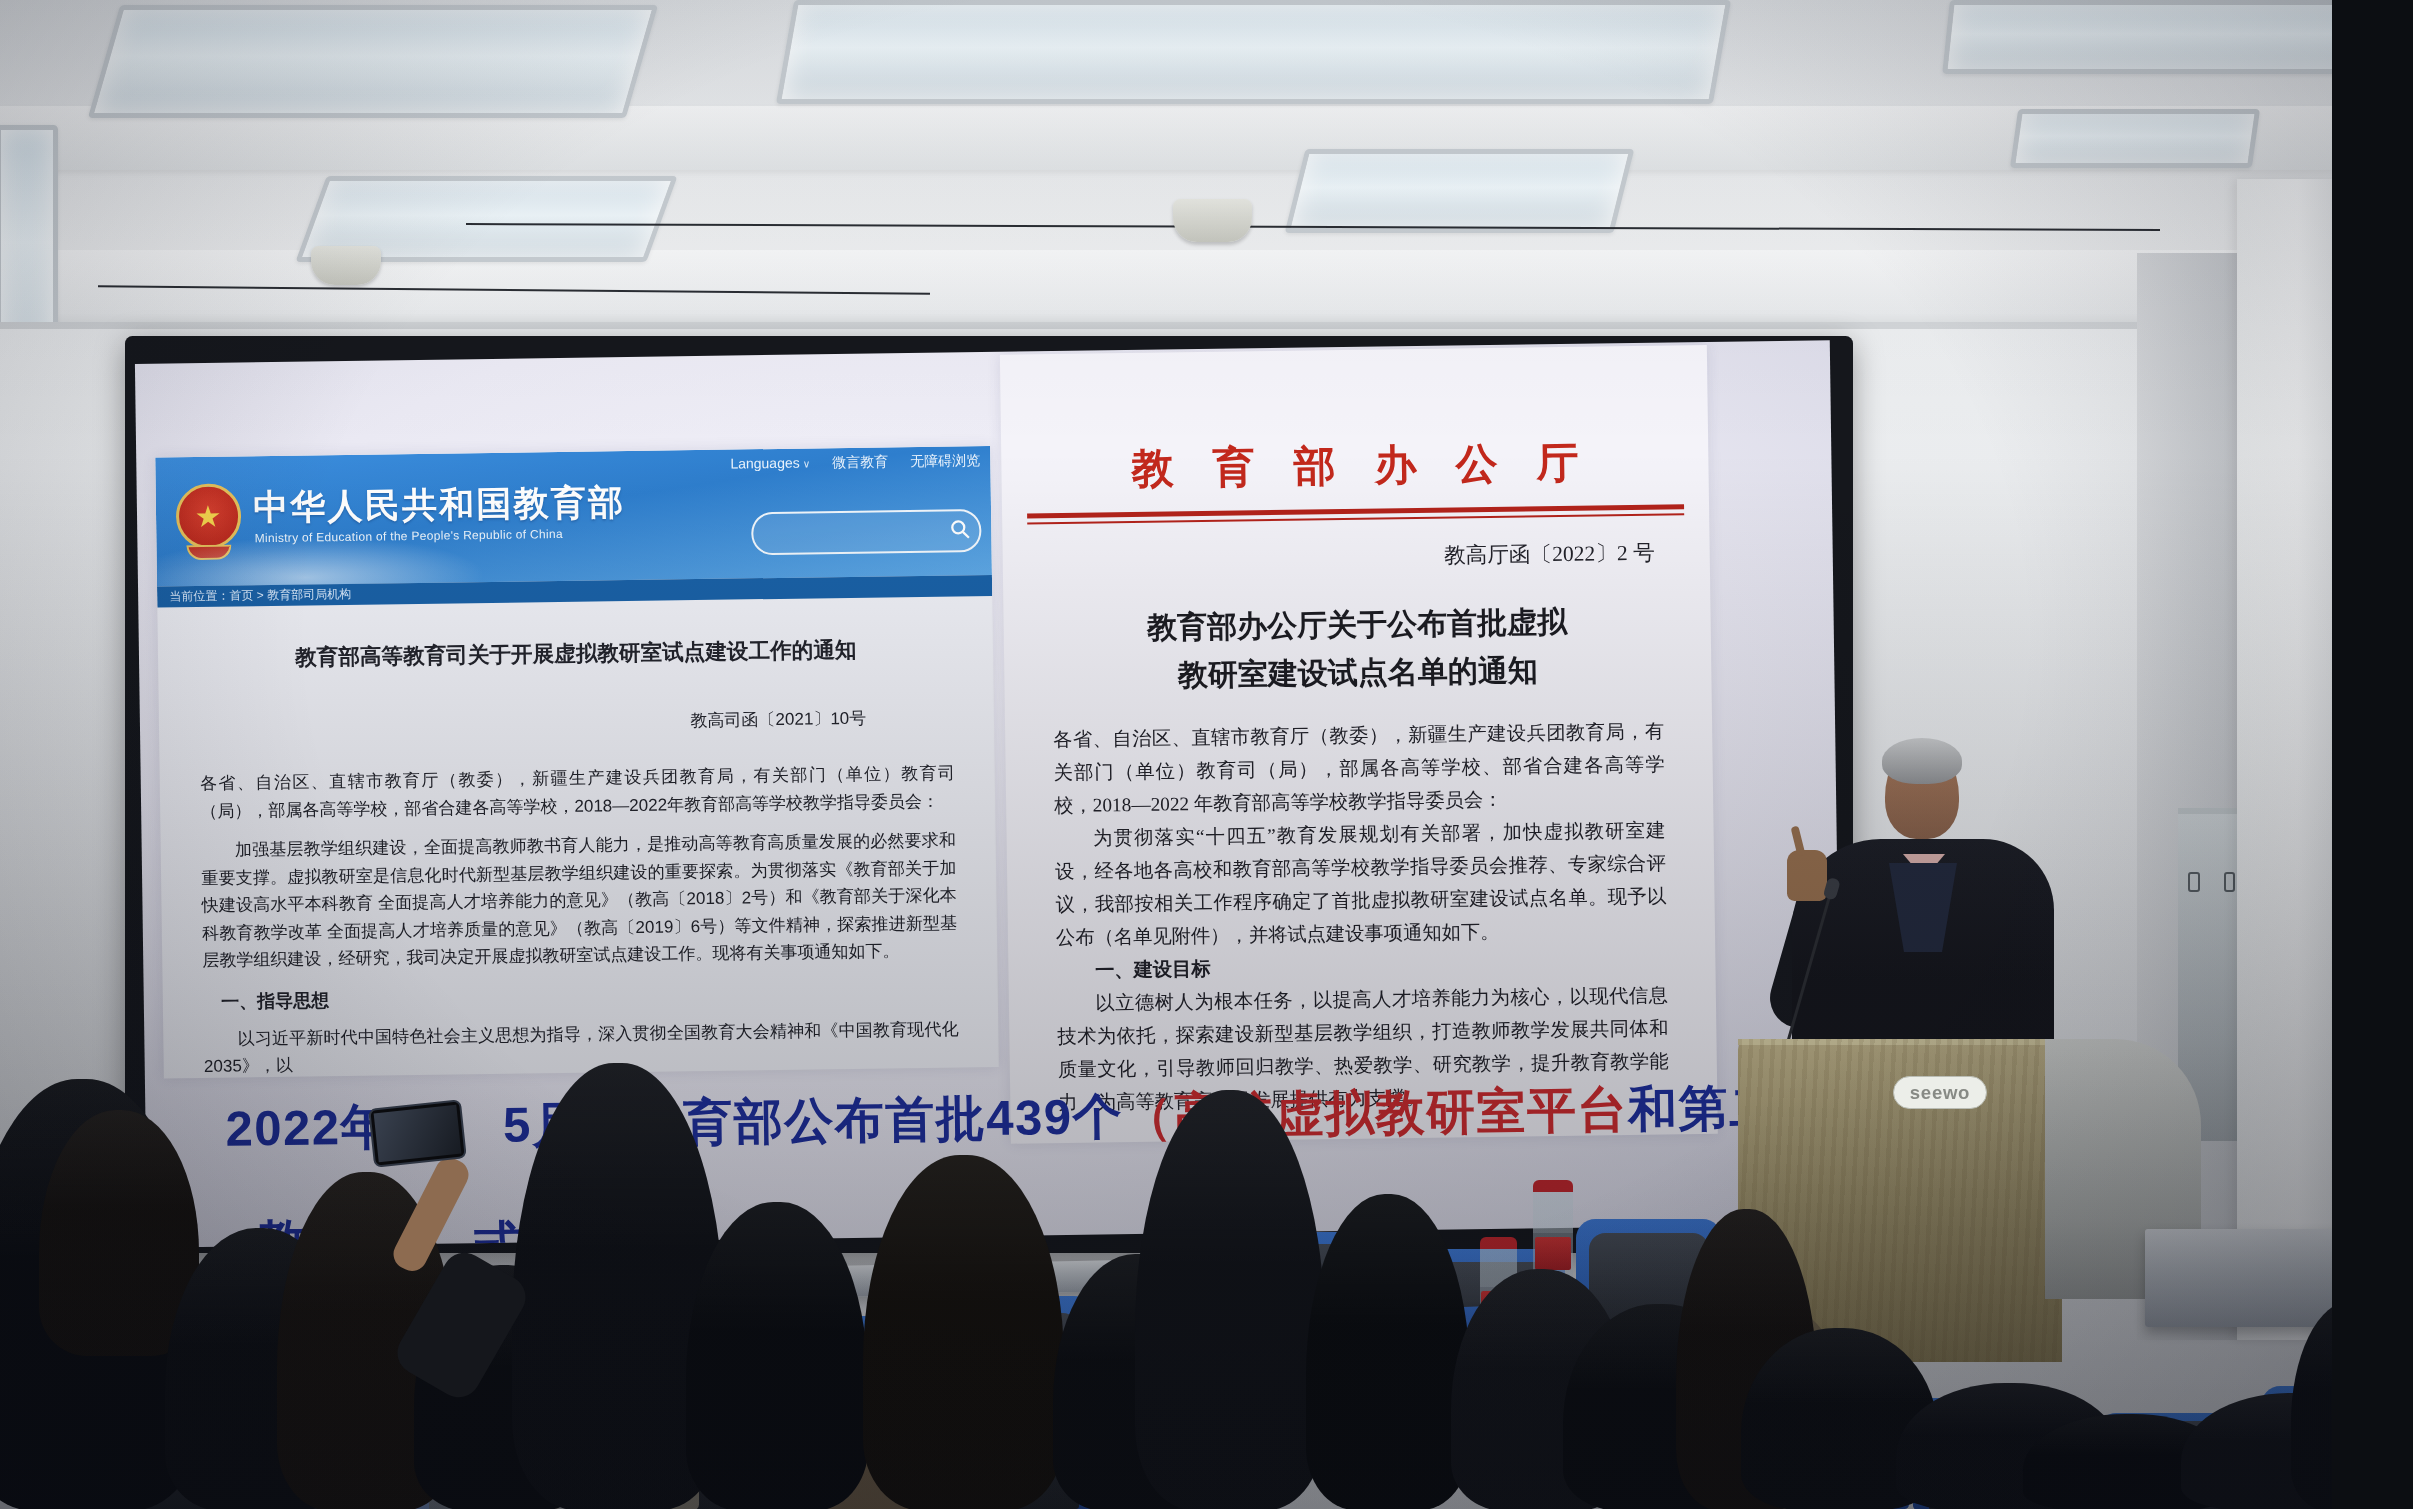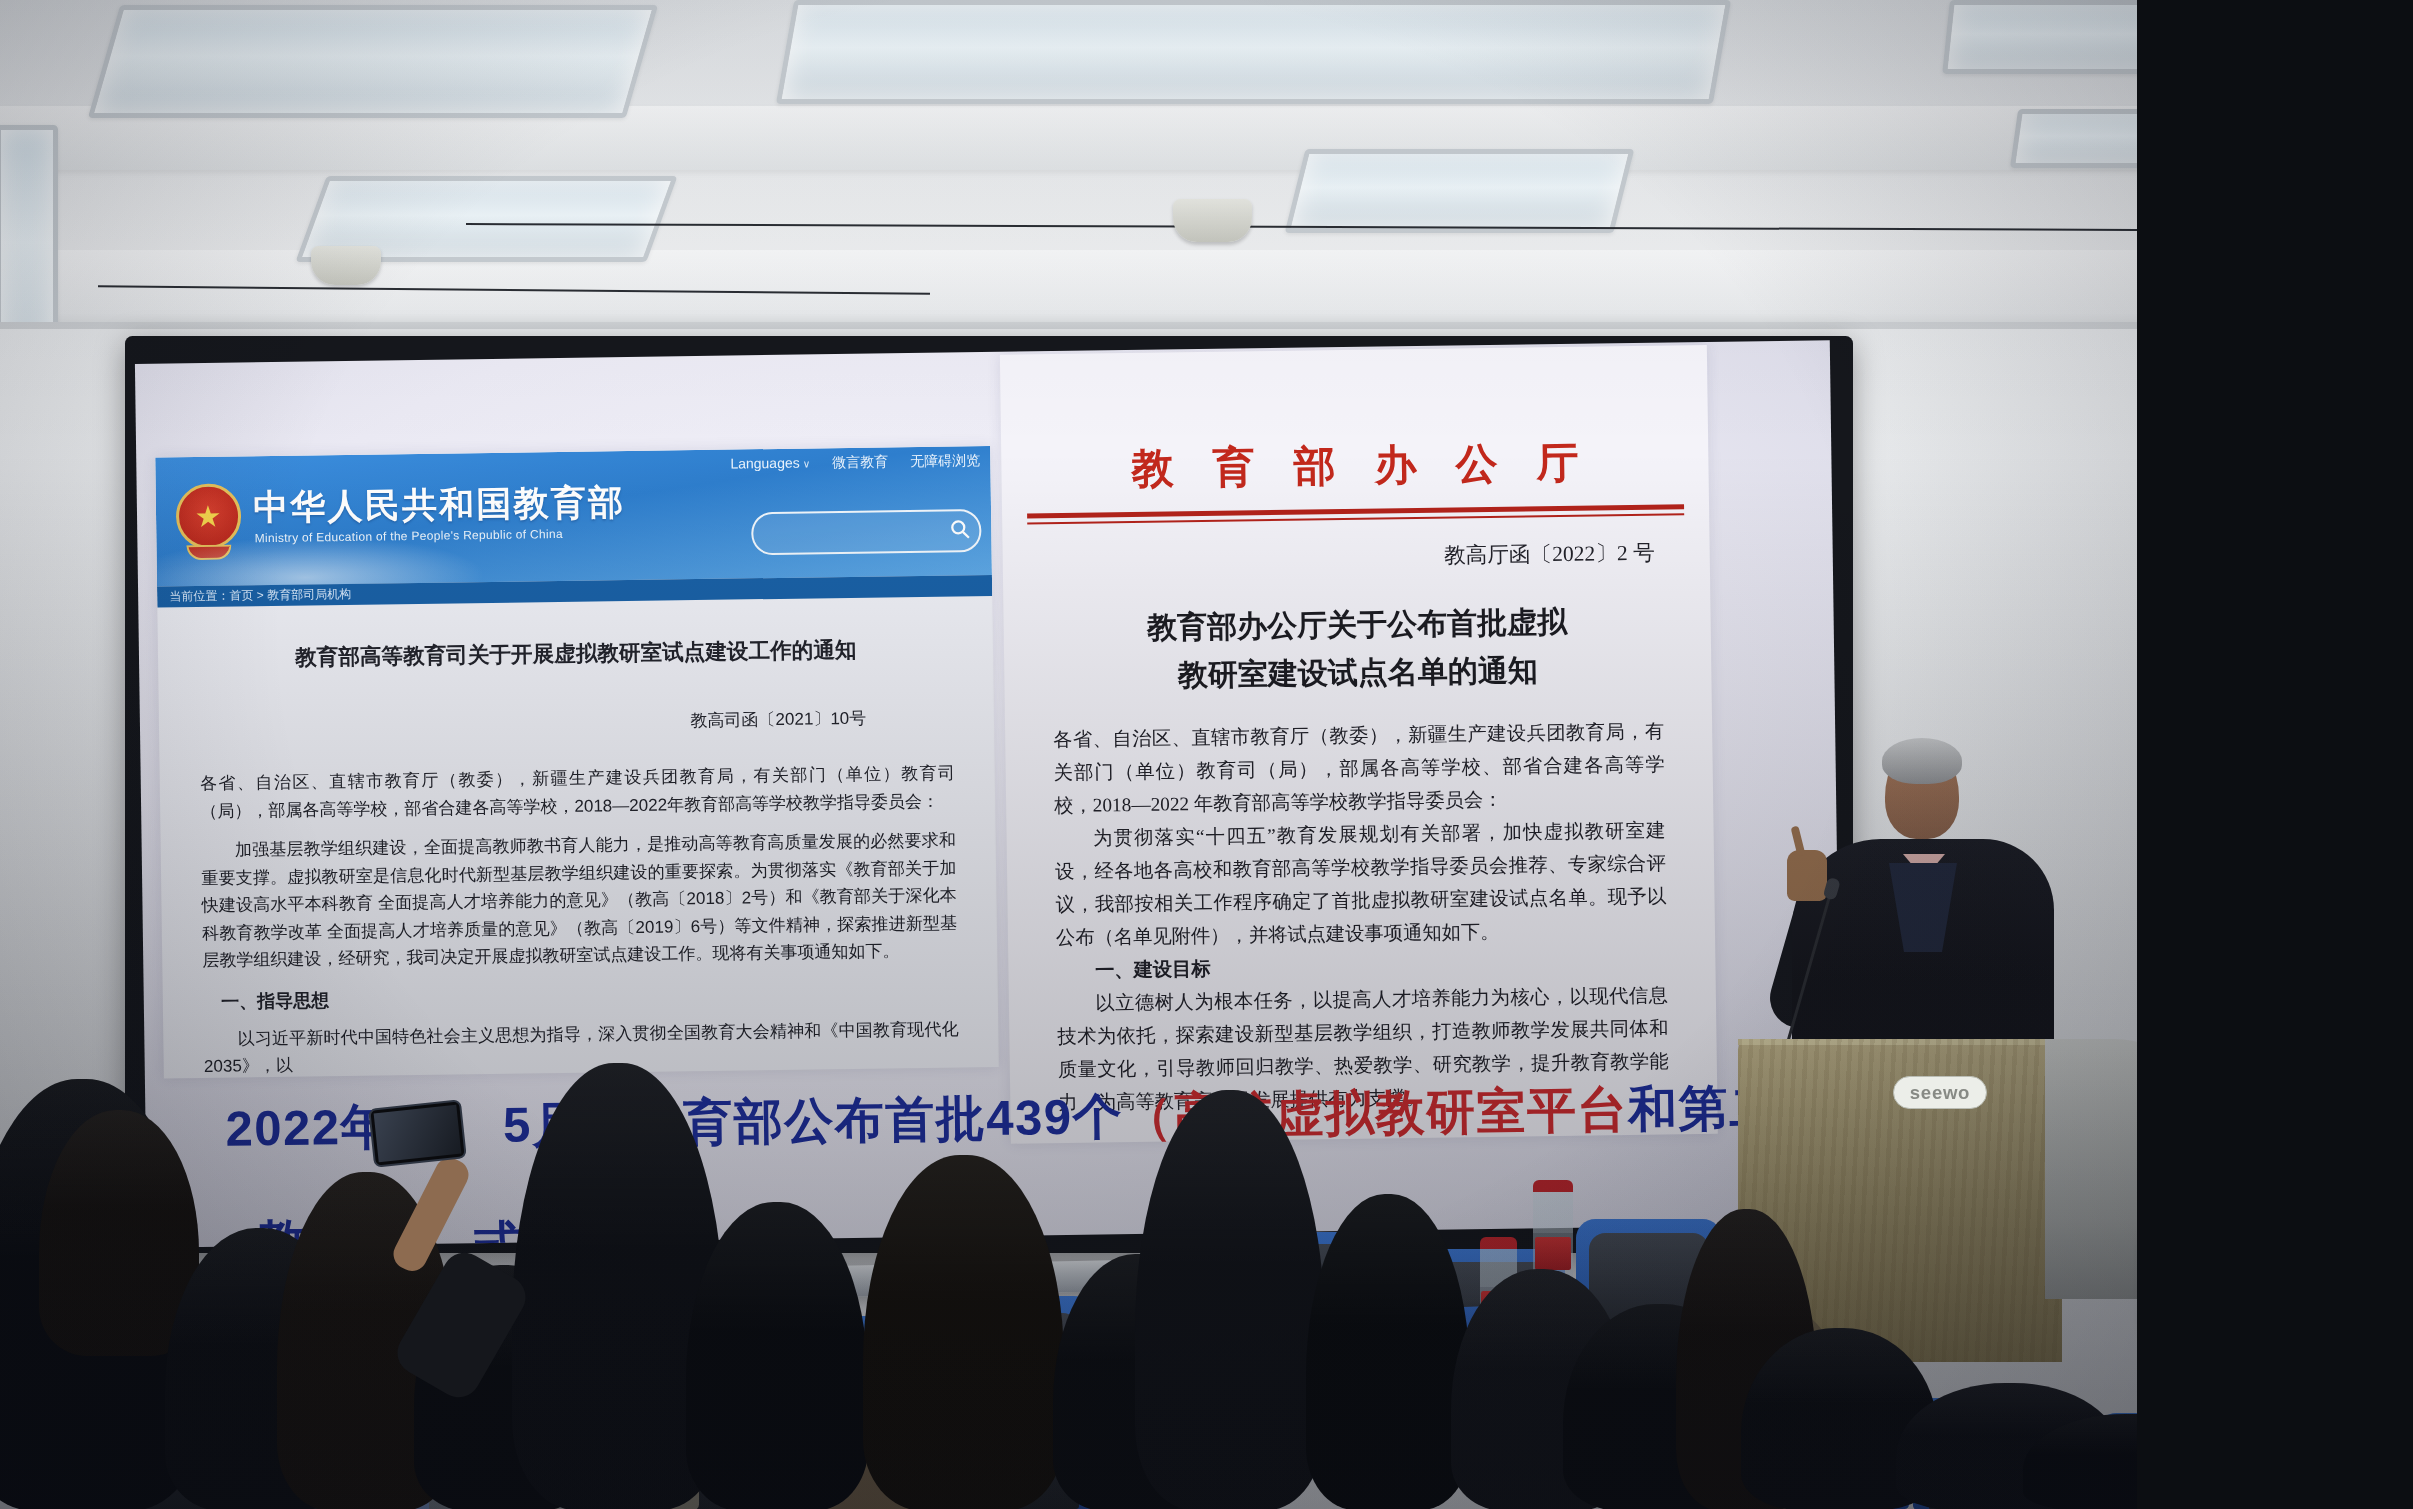--- a/index.html
+++ b/index.html
@@ -1,16 +1,16 @@
 <!DOCTYPE html>
 <html style="font-size:12px"><head>
 <meta charset="utf-8">
 <style>
   html,body{margin:0;padding:0;background:#0c0e12;}
-  #stage{position:relative;width:2137px;height:1509px;overflow:hidden;
+  #stage{position:relative;width:2332px;height:1509px;overflow:hidden;
          font-family:"Liberation Sans","DejaVu Sans",sans-serif;background:#e7e9eb;}
   
   .ceiling{position:absolute;left:0;top:0;width:2413px;height:350px;
     background:linear-gradient(180deg,#dfe2e5 0%,#e9ebed 40%,#f1f2f3 100%);}
   .ceiling-beam{position:absolute;left:0;top:106px;width:2413px;height:64px;
     background:linear-gradient(180deg,#f4f5f6,#e2e5e7);box-shadow:0 3px 6px rgba(0,0,0,.06);}
   .ceiling-fascia{position:absolute;left:0;top:250px;width:2413px;height:79px;
     background:linear-gradient(180deg,#f6f7f8,#e8eaec 80%,#d9dcde);}
   .skylight-panel{position:absolute;background:linear-gradient(180deg,#d8e5ed,#eef6fa 45%,#d0dbe2);
     border:5.2px solid #c7cdd2;border-radius:4.5px;

